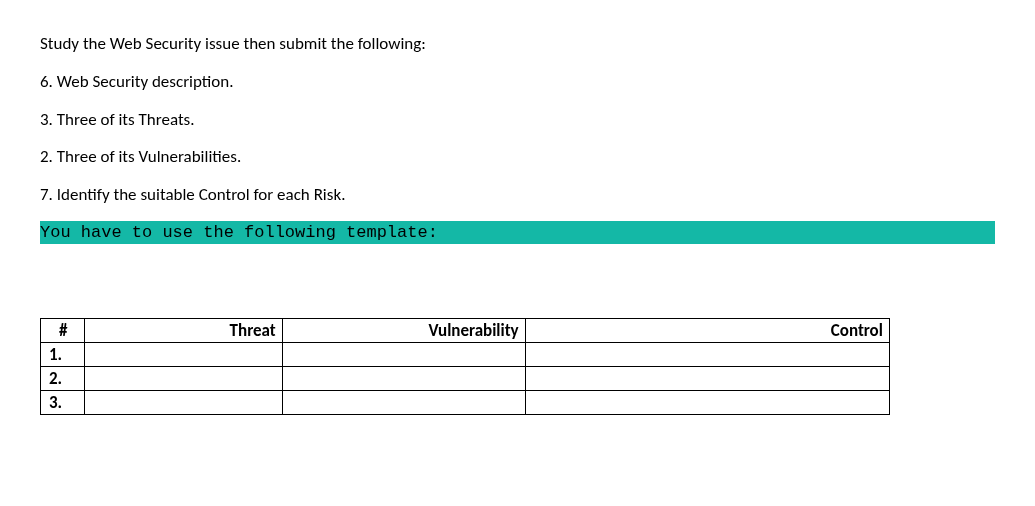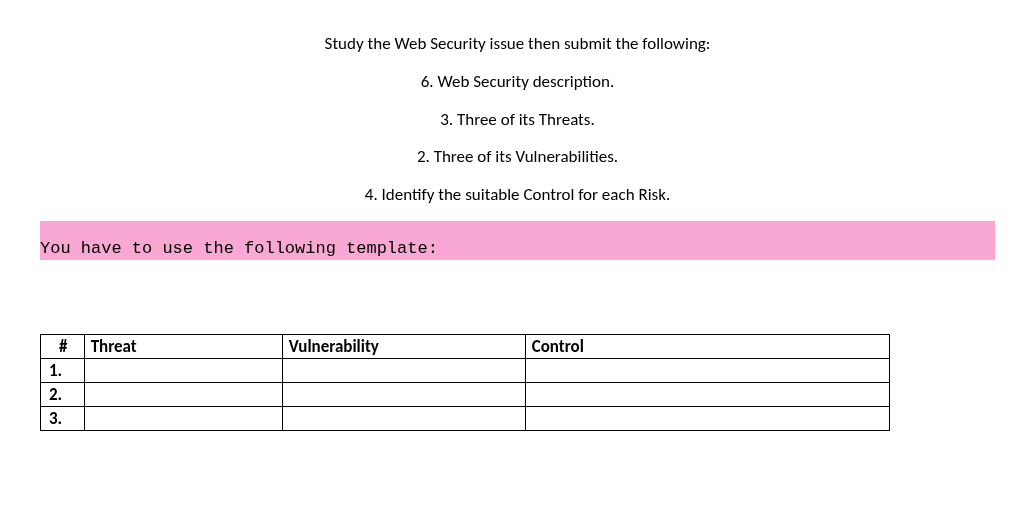--- a/index.html
+++ b/index.html
@@ -11,47 +11,46 @@
       font-family: Calibri, 'Segoe UI', Arial, sans-serif;
       font-size: 17px;
       color: #000;
       background: #fff;
       padding: 32px 40px;
       width: 1035px;
     }
     .instruction {
       margin-bottom: 14px;
       line-height: 1.4;
-      text-align: center;
     }
     .template-note {
       font-family: Consolas, 'Courier New', monospace;
-      background-color: #f9a8d4;
-      padding: 18px 4px 2px 0;
+      background-color: #14b8a6;
+      padding: 2px 4px 2px 0;
       margin-bottom: 14px;
       display: block;
       width: 100%;
     }
     .spacer {
       height: 60px;
     }
     table {
       border-collapse: collapse;
       width: 89%;
     }
     th, td {
       border: 1px solid #000;
       padding: 1px 6px;
       text-align: left;
       font-size: 17px;
       height: 24px;
     }
     th {
       font-weight: bold;
-      text-align: left;
+      text-align: right;
     }
     .col-num {
       width: 45px;
       text-align: left;
       padding-left: 8px;
     }
     th.col-num {
       text-align: center;
     }
     .col-threat {
@@ -68,21 +67,21 @@
       font-weight: bold;
     }
   </style>
 </head>
 <body>
 
 <p class="instruction">Study the Web Security issue then submit the following:</p>
 <p class="instruction">6. Web Security description.</p>
 <p class="instruction">3. Three of its Threats.</p>
 <p class="instruction">2. Three of its Vulnerabilities.</p>
-<p class="instruction">4. Identify the suitable Control for each Risk.</p>
+<p class="instruction">7. Identify the suitable Control for each Risk.</p>
 <p class="template-note">You have to use the following template:</p>
 
 <div class="spacer"></div>
 
 <table>
   <thead>
     <tr>
       <th class="col-num">#</th>
       <th class="col-threat">Threat</th>
       <th class="col-vuln">Vulnerability</th>

